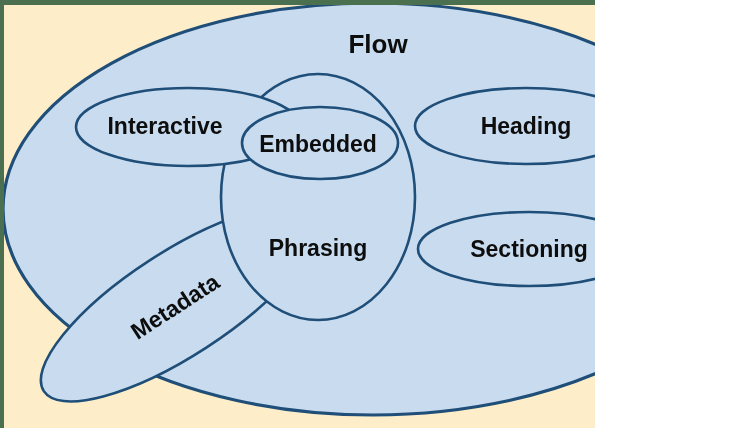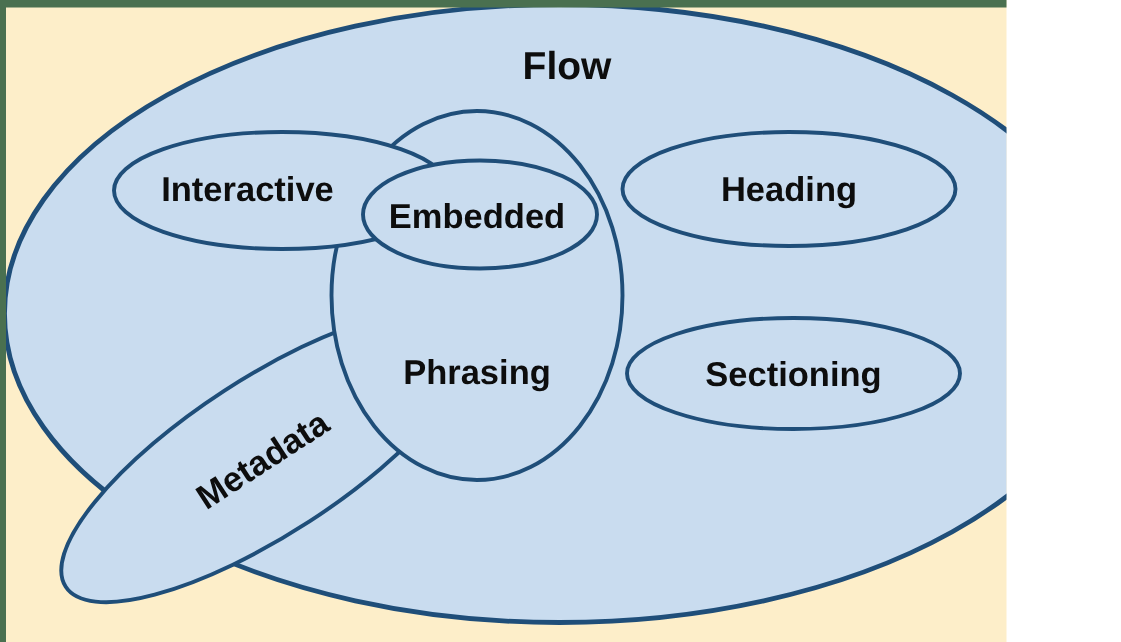--- a/index.html
+++ b/index.html
@@ -5,21 +5,21 @@
   html, body {
     margin: 0;
     padding: 0;
     background: #ffffff;
   }
   body {
     font-family: "Liberation Sans", sans-serif;
   }
   #diagram-root {
     position: relative;
-    width: 671px;
+    width: 595px;
     height: 428px;
     overflow: hidden;
     background: #fdeec9;
     box-sizing: border-box;
   }
   #venn-svg {
     position: absolute;
     left: 0;
     top: 0;
     width: 747px;

